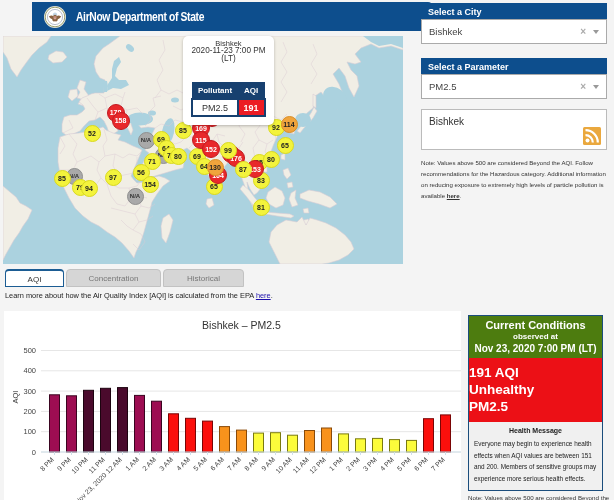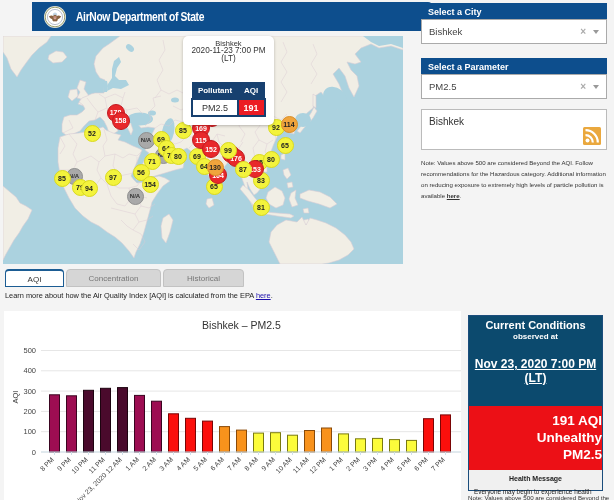--- a/index.html
+++ b/index.html
@@ -46,25 +46,25 @@
 #tab3 { left:163px; width:81px; background:#d6d6d6; border:1px solid #c2c2c2; color:#777; }
 #learn { left:5px; top:291px; font-size:7.4px; color:#222; }
 #learn a { color:#1a0dab; }
 
 
 #chart { left:4px; top:311px; width:457px; height:189px; background:#fff; }
 #ctitle { left:9px; top:8px; width:457px; text-align:center; font-size:10.5px; color:#333; }
 
 
 #cc { left:468px; top:315px; width:135px; height:176px; border:1px solid #1b4d7c; background:#f0f0f0; }
-#cc .h { background:#0c4a6e; color:#fff; text-align:center; padding:3px 2px 21px; }
+#cc .h { background:#4d7c0f; color:#fff; text-align:center; padding:3px 2px 4px; }
 #cc .h .t1 { font-size:11px; font-weight:bold; }
 #cc .h .t2 { font-size:8px; font-weight:bold; margin-top:1px; }
-#cc .h .t3 { font-size:12px; font-weight:bold; margin-top:16px;text-decoration:underline; }
-#cc .r { background:#ec1016; color:#fff; text-align:right; font-weight:bold; font-size:13.5px; line-height:17px; padding:6px 0 7px; }
+#cc .h .t3 { font-size:10px; font-weight:bold; margin-top:2px; }
+#cc .r { background:#ec1016; color:#fff; text-align:left; font-weight:bold; font-size:13.5px; line-height:17px; padding:6px 0 7px; }
 #cc .hm { padding:3px 5px; color:#222; }
 #cc .hm .ht { text-align:center; font-size:7px; font-weight:bold; margin:2px 0 4px; }
 #cc .hm .hb { font-size:6.4px; line-height:11.5px; white-space:nowrap; }
 #note2 { left:468px; top:494px; width:145px; font-size:6.2px; color:#333; }
 </style>
 </head>
 <body>
 <div id="stage">
   <div id="hdr" class="abs">
     <svg class="abs" style="left:12px;top:3.5px" width="22" height="22" viewBox="0 0 22 22">

